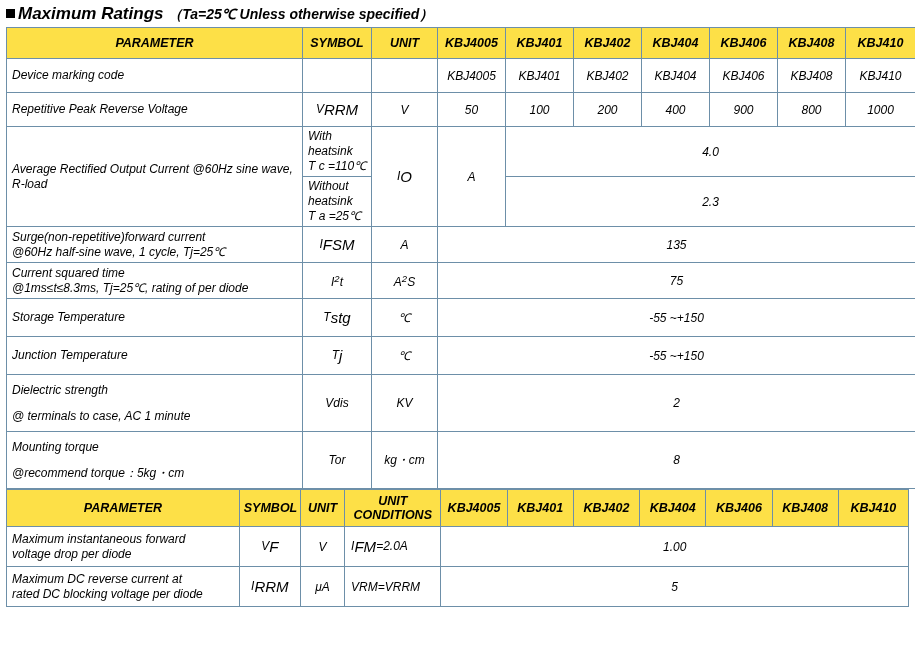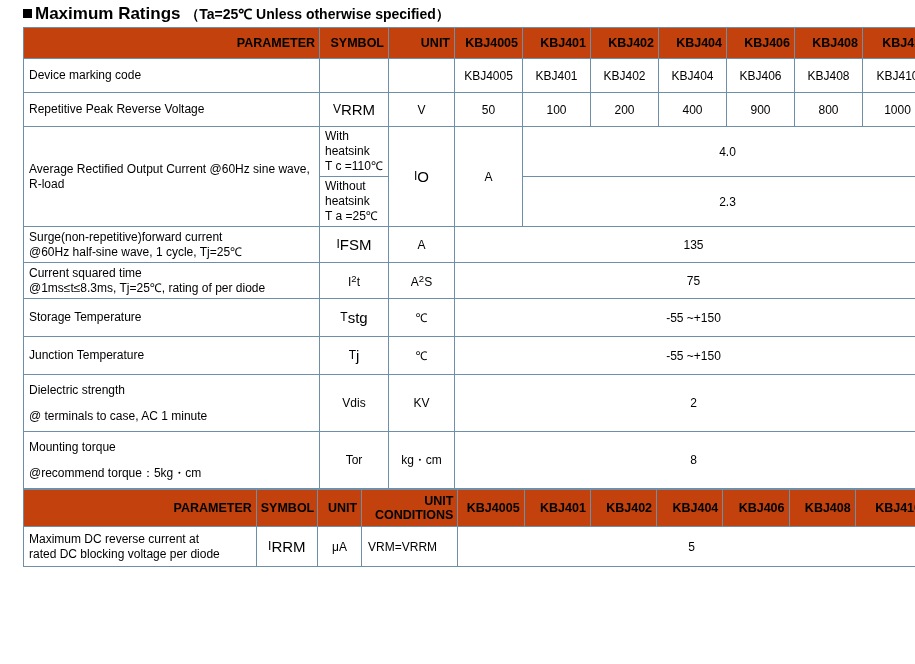--- a/index.html
+++ b/index.html
@@ -11,21 +11,22 @@
     width: 915px;
     height: 664px;
     font-family: "Liberation Sans", sans-serif;
     color: #000;
     overflow: hidden;
   }
   .page {
     position: relative;
     width: 734px;
     box-sizing: border-box;
-    padding: 2px 6px 0 23px;
+    padding: 2px 6px 0 6px;
+    font-style: italic;
   }
   .section-title {
     font-size: 17px;
     font-weight: bold;
     margin: 2px 0 3px 0;
     line-height: 20px;
     white-space: nowrap;
   }
   .section-title .bullet {
     display: inline-block;
@@ -45,22 +46,22 @@
     width: 903px;
     font-size: 12px;
   }
   table td, table th {
     border: 1px solid #6d8fa8;
     padding: 2px 4px;
     vertical-align: middle;
     font-weight: normal;
   }
   thead th {
-    background: #c2410c;
-    text-align: right;
+    background: #fde047;
+    text-align: center;
     font-weight: bold;
     font-size: 12.5px;
     height: 26px;
   }
   .c { text-align: center; }
   .nowrap { white-space: nowrap; }
   .sub {
     font-size: 15px;
     vertical-align: -2px;
   }
@@ -262,20 +263,30 @@
         <th>KBJ402</th>
         <th>KBJ404</th>
         <th>KBJ406</th>
         <th>KBJ408</th>
         <th>KBJ410</th>
       </tr>
     </thead>
     <tbody>
       <tr style="height:40px">
         <td class="param-cell two-line">
+          <span>Maximum instantaneous forward</span><br>
+          <span>voltage drop per diode</span>
+        </td>
+        <td class="c nowrap"><span>V</span><span class="sub">F</span></td>
+        <td class="c">V</td>
+        <td class="nowrap" style="padding-left:6px"><span>I</span><span class="sub">FM</span><span>=2.0A</span></td>
+        <td class="c" colspan="7">1.00</td>
+      </tr>
+      <tr style="height:40px">
+        <td class="param-cell two-line">
           <span>Maximum DC reverse current at</span><br>
           <span>rated DC blocking voltage per diode</span>
         </td>
         <td class="c nowrap"><span>I</span><span class="sub">RRM</span></td>
         <td class="c">μA</td>
         <td class="nowrap" style="padding-left:6px">VRM=VRRM</td>
         <td class="c" colspan="7">5</td>
       </tr>
     </tbody>
   </table>

